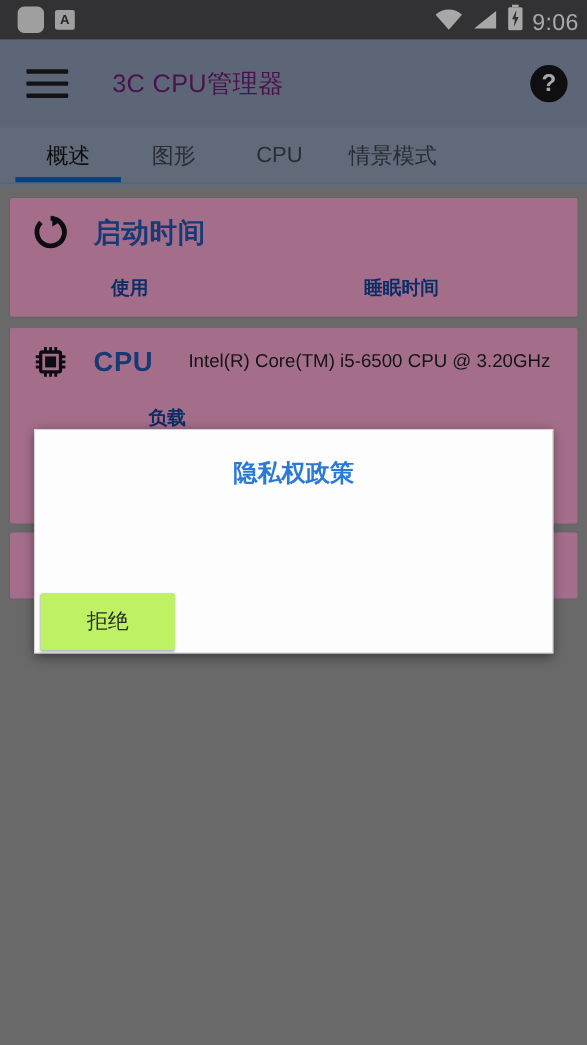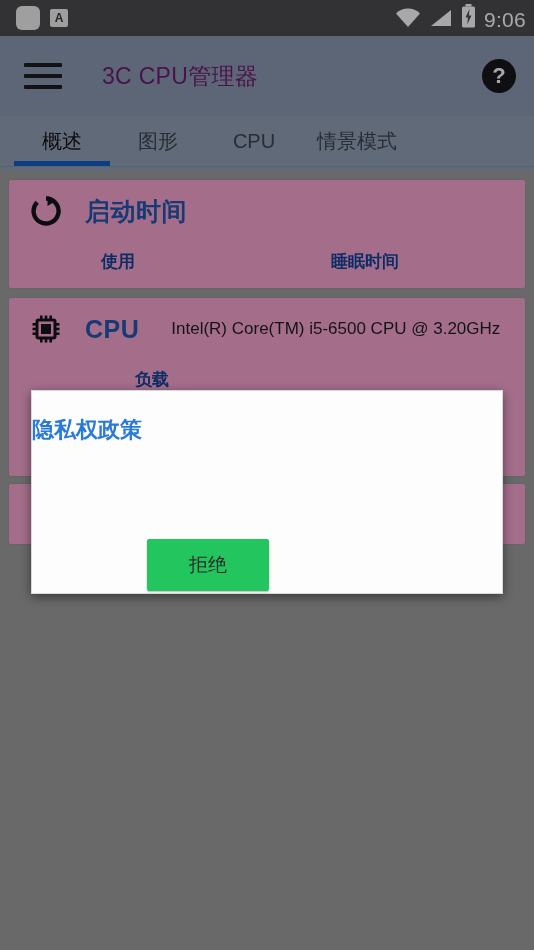--- a/index.html
+++ b/index.html
@@ -148,21 +148,21 @@
   }
 
   
   .dialog {
     position:absolute;
     left:31px; top:390px;
     width:472px; height:204px;
     background:#fdfdfd;
     border:1px solid #d8d8d8;
     box-shadow:0 3px 10px rgba(0,0,0,0.45);
-    display:flex; flex-direction:row;
+    display:flex; flex-direction:column;
   }
   .dlg-title {
     text-align:center;
     font-size:22px; font-weight:bold; color:#2979d8;
     margin-top:24px;
   }
   .dlg-body {
     text-align:center;
     font-size:20px; color:#3a3a3a;
     line-height:1.35;
@@ -171,21 +171,21 @@
   }
   .dlg-buttons {
     margin-top:auto;
     position:relative;
     height:54px;
     padding:0 4px 6px 4px;
   }
   .dlg-btn {
     position:absolute; top:0;
     min-width:122px; height:52px;
-    background:#22c55e;
+    background:#bef264;
     border:none;
     border-radius:2px;
     box-shadow:0 1px 2px rgba(0,0,0,0.28);
     font-family:"Liberation Sans","DejaVu Sans",sans-serif;
     font-size:19px; color:#2a2a2a;
     cursor:pointer;
   }
   #btn-decline { left:5px; }
   #btn-accept  { right:5px; }
 </style>

